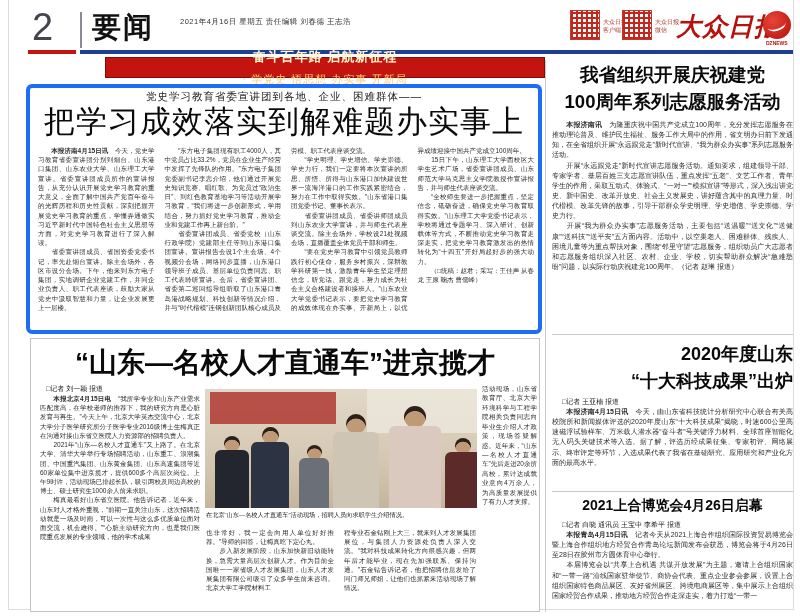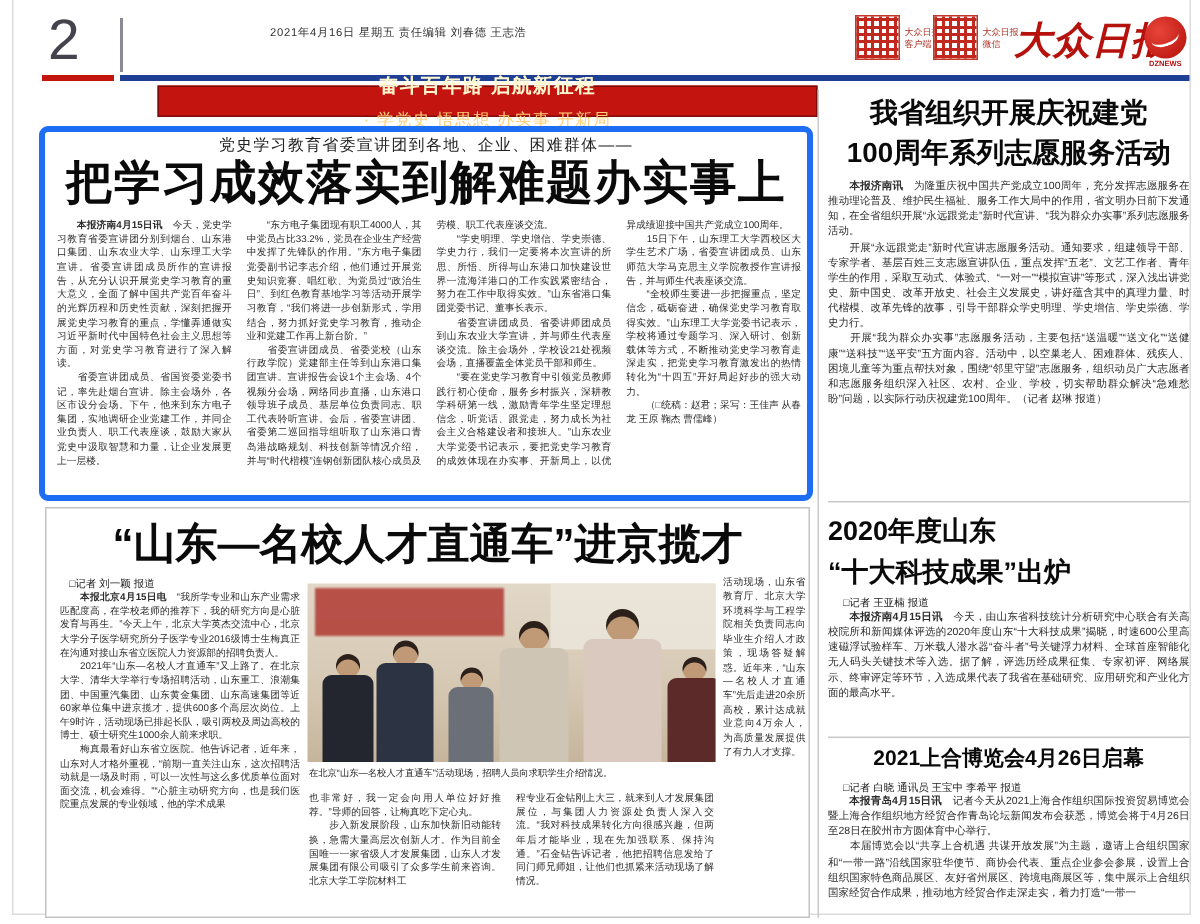--- a/index.html
+++ b/index.html
@@ -27,21 +27,21 @@
   .brand-sub { position:absolute; left:766px; top:40px; font-size:5px; color:#b6120d; font-weight:bold; }
 
   
   .banner { position:absolute; left:105px; top:57px; width:440px; height:21px; background:#c41410; border:1px solid #7e0c08; display:flex; align-items:center; justify-content:center; gap:6px;flex-direction:column; }
   .banner .main { font-size:13px; font-weight:bold; color:#fff8cf; letter-spacing:1px; }
   .banner .sub { font-size:11px; color:#ffcf7a; letter-spacing:1px; }
 
   
   .annotation-box { position:absolute; left:26px; top:84px; width:516px; height:250px; border:4px solid #1d6ef5; border-radius:6px; }
   .kicker { position:absolute; left:36px; top:90px; width:496px; text-align:center; font-size:10.5px; color:#222; letter-spacing:1px; }
-  .main-headline { position:absolute; left:32px; top:101px; width:504px; text-align:center; font-size:31px; font-weight:bold; color:#0a0a0a; letter-spacing:1px; }
+  .main-headline { position:absolute; left:32px; top:101px; width:504px; text-align:center; font-size:31px; font-weight:normal; color:#0a0a0a; letter-spacing:1px; }
   .main-body { position:absolute; left:38px; top:146px; width:496px; height:182px; column-count:4; column-gap:10px;
                font-size:6.5px; line-height:1.42; color:#2b2b2b; text-align:justify; white-space:pre-line; overflow:hidden; }
   .lead { font-weight:bold; }
 
   
   .jobfair-box { position:absolute; left:30px; top:338px; width:510px; height:274px; border:1px solid #c3c3c3; background:#fff; }
   .jobfair-headline { position:absolute; left:34px; top:344px; width:502px; text-align:center; font-size:28px; font-weight:bold; color:#0a0a0a; }
   .jf-byline { position:absolute; left:46px; top:384px; font-size:7px; color:#222; }
   .jf-col-left { position:absolute; left:40px; top:394px; width:160px; height:212px; font-size:6.5px; line-height:1.42; color:#2b2b2b; text-align:justify; white-space:pre-line; overflow:hidden; }
   .jf-col-right { position:absolute; left:482px; top:384px; width:55px; height:222px; font-size:6.5px; line-height:1.45; color:#2b2b2b; text-align:justify; white-space:pre-line; overflow:hidden; }
@@ -63,38 +63,39 @@
   .p4 { left:128px; } .p4 .head{width:20px;height:20px;} .p4 .torso{width:46px;height:76px;background:#cfc5b4;}
   .p5 { left:184px; } .p5 .head{width:22px;height:22px;} .p5 .torso{width:52px;height:82px;background:#d9c9bf;}
   .p6 { left:240px; } .p6 .head{width:16px;height:16px;} .p6 .torso{width:36px;height:56px;background:#5d2a2a;}
 
   
   .v-rule { position:absolute; left:545px; top:60px; width:1px; height:552px; background:#c9c9c9; }
   .sb-h1 { position:absolute; left:552px; top:62px; width:241px; text-align:center; font-size:18.5px; font-weight:bold; color:#0a0a0a; line-height:1.45; white-space:pre-line; }
   .sb-body { font-size:7px; line-height:1.45; color:#2b2b2b; text-align:justify; white-space:pre-line; overflow:hidden; position:absolute; left:552px; width:241px; }
   .sb-b1 { top:120px; height:210px; }
   .sb-div1 { position:absolute; left:552px; top:334px; width:241px; height:1px; background:#c9c9c9; }
-  .sb-h2 { position:absolute; left:552px; top:341px; width:241px; text-align:left; font-size:18px; font-weight:bold; color:#0a0a0a; line-height:1.5; white-space:pre-line; }
+  .sb-h2 { position:absolute; left:552px; top:341px; width:241px; text-align:right; font-size:18px; font-weight:bold; color:#0a0a0a; line-height:1.5; white-space:pre-line; }
   .sb-byline2 { position:absolute; left:562px; top:397px; font-size:7px; color:#222; }
   .sb-b2 { top:407px; height:80px; }
   .sb-div2 { position:absolute; left:552px; top:491px; width:241px; height:1px; background:#c9c9c9; }
   .sb-h3 { position:absolute; left:552px; top:497px; width:241px; text-align:center; font-size:14px; font-weight:bold; color:#0a0a0a; }
   .sb-byline3 { position:absolute; left:562px; top:520px; font-size:7px; color:#222; }
   .sb-b3 { top:530px; height:82px; }
 </style>
 </head>
 <body>
 
 <div id="page">
   <div id="sheet-border"></div>
 
   <div class="page-num">2</div>
   <div class="rule-red"></div>
   <div class="rule-blue"></div>
   <div class="head-div"></div>
+  <div class="section-title">要闻</div>
   <div class="dateline">2021年4月16日 星期五 责任编辑 刘春德 王志浩</div>
 
   <div class="qr" style="left:570px"></div>
   <div class="qr-label" style="left:603px">大众日报
 客户端</div>
   <div class="qr" style="left:622px"></div>
   <div class="qr-label" style="left:655px">大众日报
 微信</div>
   <div class="brand-logo">大众日报</div>
   <div class="brand-circle"></div>

